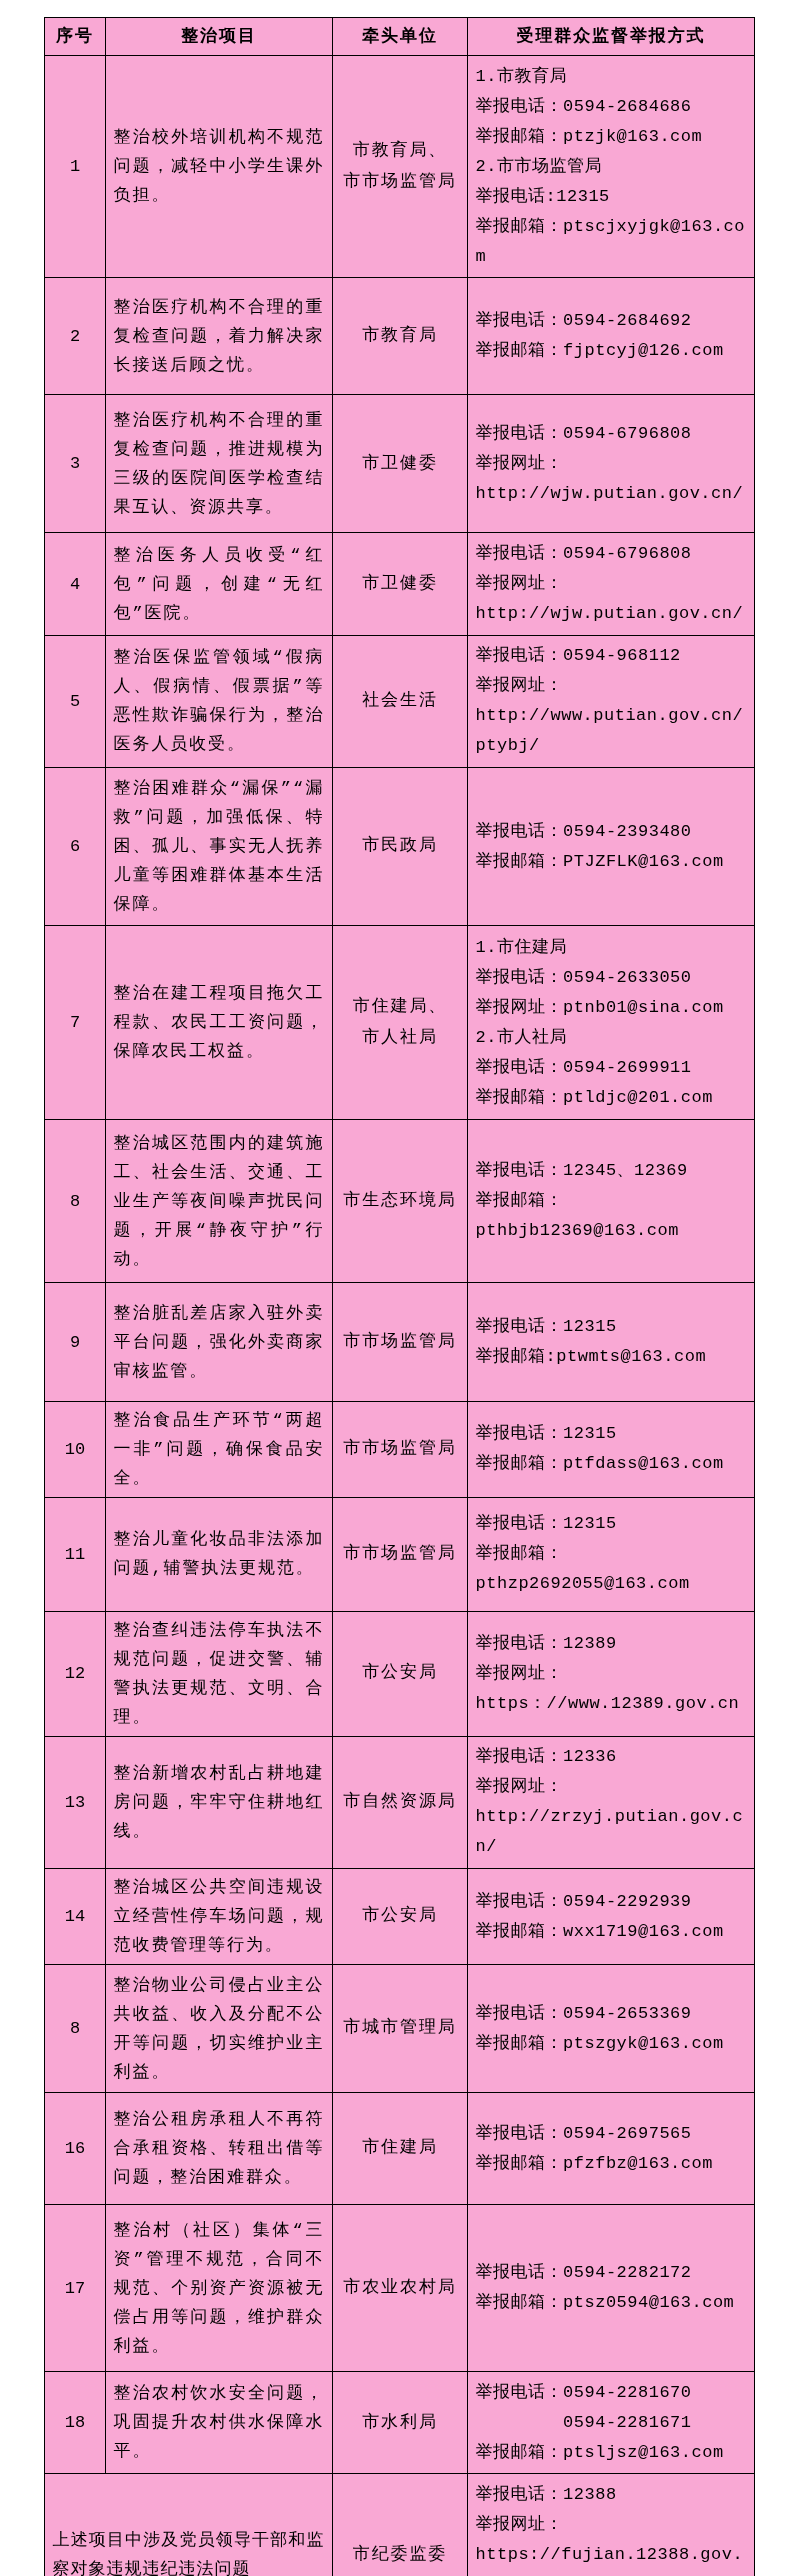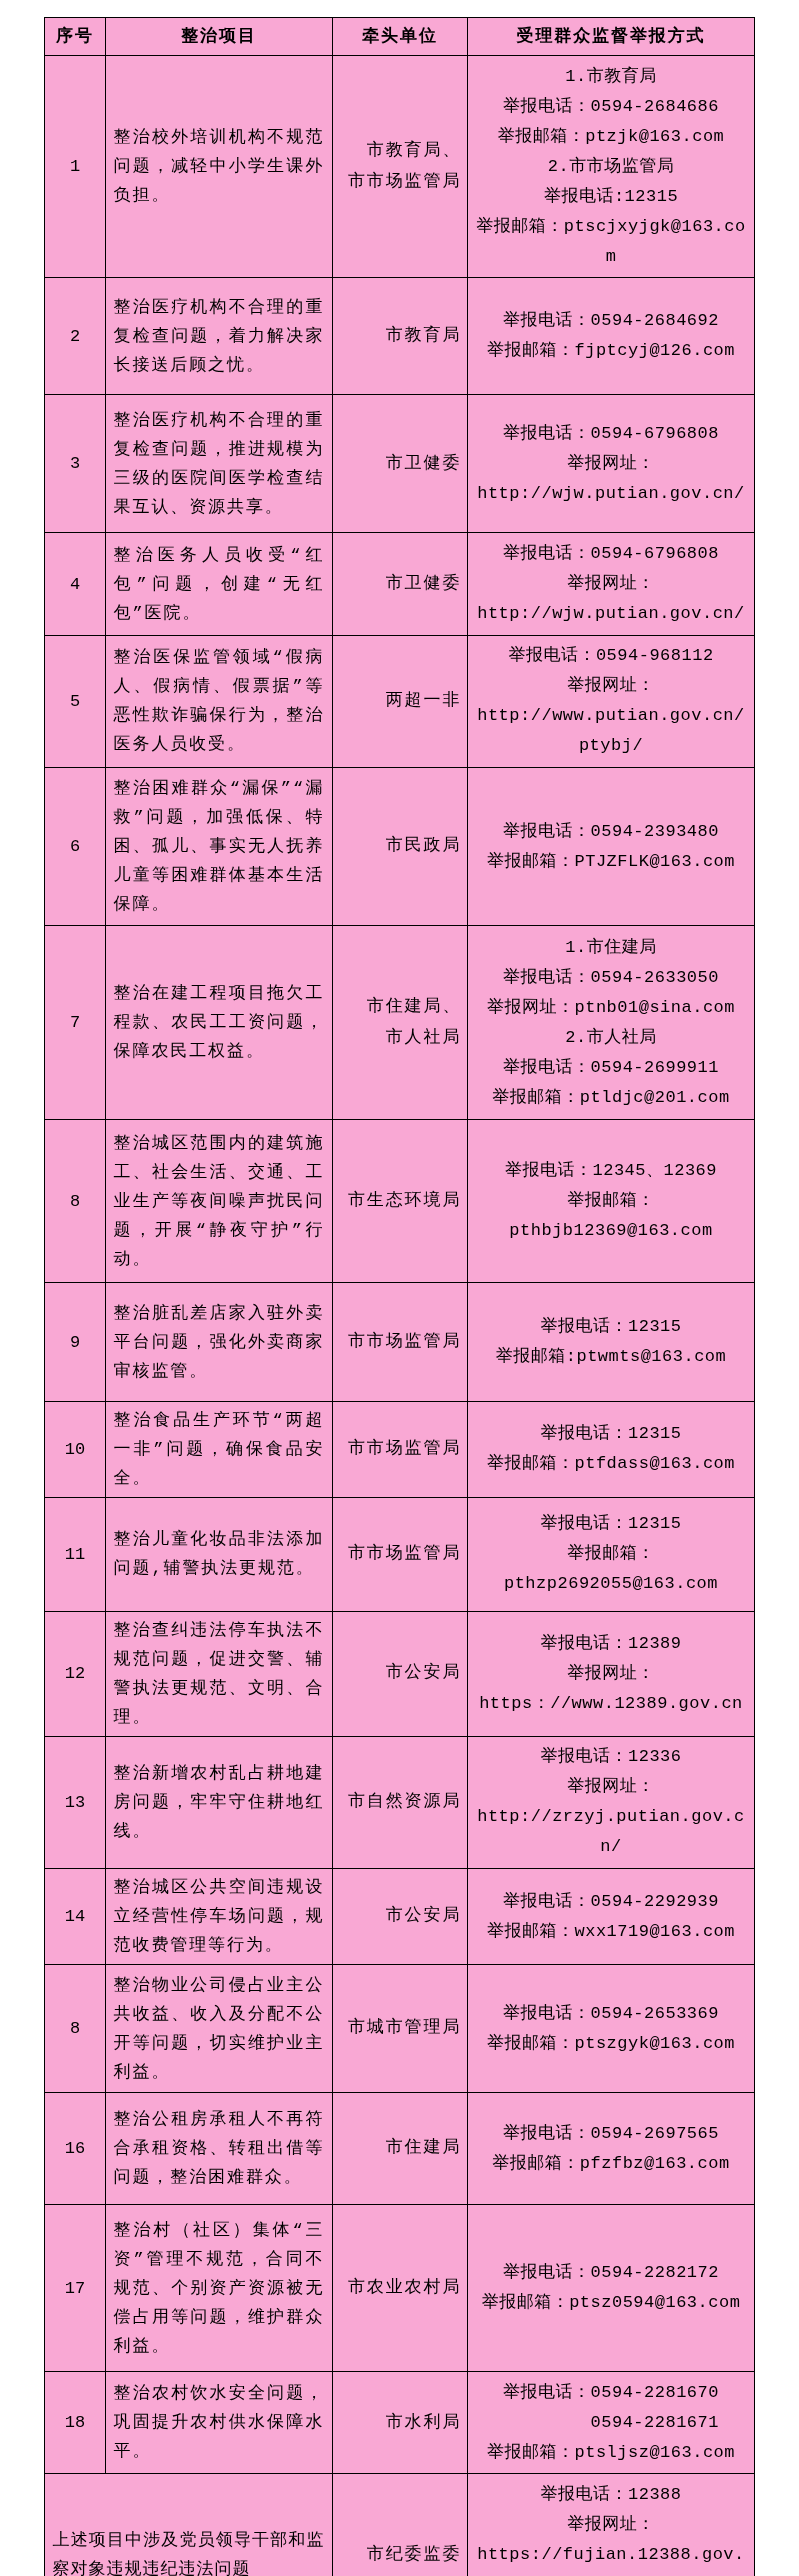--- a/index.html
+++ b/index.html
@@ -28,23 +28,23 @@
   thead tr{height:38px;}
   th{
     font-weight:bold;text-align:center;letter-spacing:1.9px;
     padding:1.9px 1.9px;
   }
   td.c-no{text-align:center;letter-spacing:0;}
   td.c-project{
     text-align:justify;letter-spacing:1.9px;padding:3.8px 7.6px;
   }
   td.c-merged{letter-spacing:1px;}
-  td.c-unit{letter-spacing:1.9px;padding:3.8px 5.7px;text-align:right;}
+  td.c-unit{letter-spacing:1.9px;padding:3.8px 5.7px;text-align:center;}
   td.c-unit div{line-height:30.5px;}
-  td.c-contact{padding:5.7px 7.6px;text-align:center;}
+  td.c-contact{padding:5.7px 7.6px;text-align:left;}
   td.c-contact div{
     line-height:30px;letter-spacing:0.5px;white-space:pre-wrap;
     word-break:break-all;
   }
   
   tbody tr:nth-child(1){height:195px}
   tbody tr:nth-child(2){height:117px}
   tbody tr:nth-child(3){height:138px}
   tbody tr:nth-child(4){height:93px}
   tbody tr:nth-child(5){height:129px}
@@ -130,21 +130,21 @@
         <td class="c-contact">
           <div>举报电话：0594-6796808</div>
           <div>举报网址：</div>
           <div>http://wjw.putian.gov.cn/</div>
         </td>
       </tr>
       <tr>
         <td class="c-no">5</td>
         <td class="c-project">整治医保监管领域“假病人、假病情、假票据”等恶性欺诈骗保行为，整治医务人员收受。</td>
         <td class="c-unit">
-          <div>两超一非</div>
+          <div>社会生活</div>
         </td>
         <td class="c-contact">
           <div>举报电话：0594-968112</div>
           <div>举报网址：</div>
           <div>http://www.putian.gov.cn/</div>
           <div>ptybj/</div>
         </td>
       </tr>
       <tr>
         <td class="c-no">6</td>

